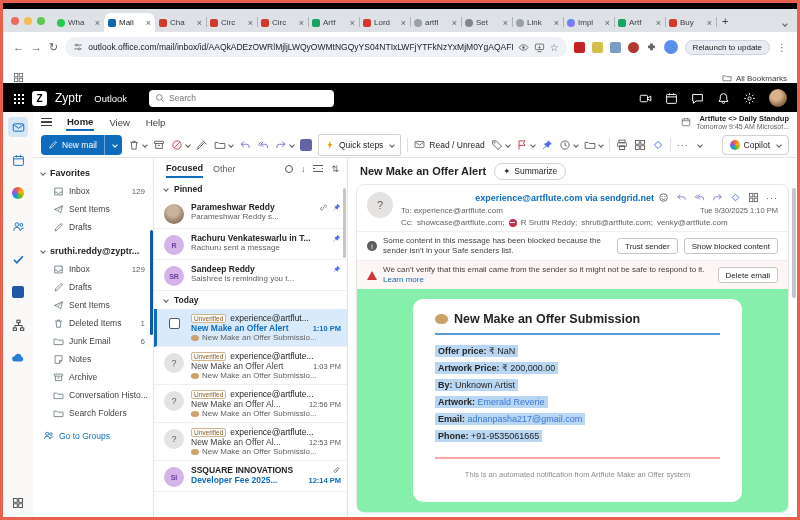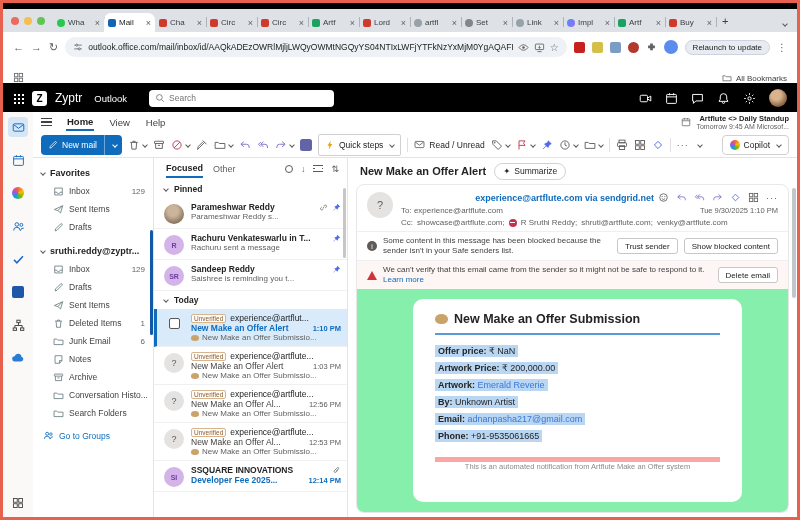--- a/index.html
+++ b/index.html
@@ -148,21 +148,21 @@
   .tri{width:0;height:0;border-left:5px solid transparent;border-right:5px solid transparent;border-bottom:9px solid #d13438;flex:none;position:relative;}
   .bodyarea{flex:1;background:#86efac;padding:10px 18px;overflow:hidden;}
   .ecard{background:#fff;border-radius:10px;padding:13px 22px 16px 22px;margin:0 28px 0 38px;min-height:100%;}
   .etitle{display:flex;align-items:center;gap:6px;font-size:12.5px;font-weight:bold;color:#242424;}
   .etitle .pal{width:13px;height:10px;}
   .erule{height:2px;background:#5b9bd5;margin:7px 0 11px 0;}
   .efield{font-size:9px;margin:7px 0;color:#242424;}
   .hl{background:#b9d6f2;padding:1px 3px;}
   .efield b{font-weight:bold;}
   .elink{color:#3b78d8;}
-  .efoot{border-top:5px solid #fca5a5;margin-top:16px;text-align:center;font-size:7.5px;color:#8c8c8c;}
+  .efoot{border-top:2px solid #fca5a5;margin-top:16px;padding-top:11px;text-align:center;font-size:7.5px;color:#8c8c8c;}
   .rscroll{position:absolute;right:1px;top:30px;width:4px;height:110px;background:#c1c6cd;border-radius:2px;}
 </style>
 </head>
 <body>
 
 <svg width="0" height="0" style="position:absolute">
 <defs>
 <symbol id="s-env" viewBox="0 0 16 16">
         <rect x="1.5" y="3.5" width="13" height="9" rx="1.5" fill="none" stroke="currentColor"></rect>
         <path d="M2 4.5l6 4.5 6-4.5" fill="none" stroke="currentColor"></path>
@@ -1081,22 +1081,22 @@
             </div>
             <div class="bodyarea">
               <div class="ecard">
                 <div class="etitle">
                     <span class="pal"></span>
                     <span>New Make an Offer Submission</span>
                   </div>
                 <div class="erule"></div>
                 <div class="efield"><span class="hl"><b>Offer price:</b> <span>₹ NaN</span></span></div>
                 <div class="efield"><span class="hl"><b>Artwork Price:</b> <span>₹ 200,000.00</span></span></div>
+                <div class="efield"><span class="hl"><b>By:</b> <span>Unknown Artist</span></span></div>
                 <div class="efield"><span class="hl"><b>Artwork:</b> <span class="elink">Emerald Reverie</span></span></div>
-                <div class="efield"><span class="hl"><b>By:</b> <span>Unknown Artist</span></span></div>
                 <div class="efield"><span class="hl"><b>Email:</b> <span class="elink">adnanpasha217@gmail.com</span></span></div>
                 <div class="efield"><span class="hl"><b>Phone:</b> <span>+91-9535061665</span></span></div>
                 <div class="efoot">This is an automated notification from Artflute Make an Offer system</div>
               </div>
             </div>
           </div>
           <span class="rscroll"></span>
         </div>
       </div>
     </div>

